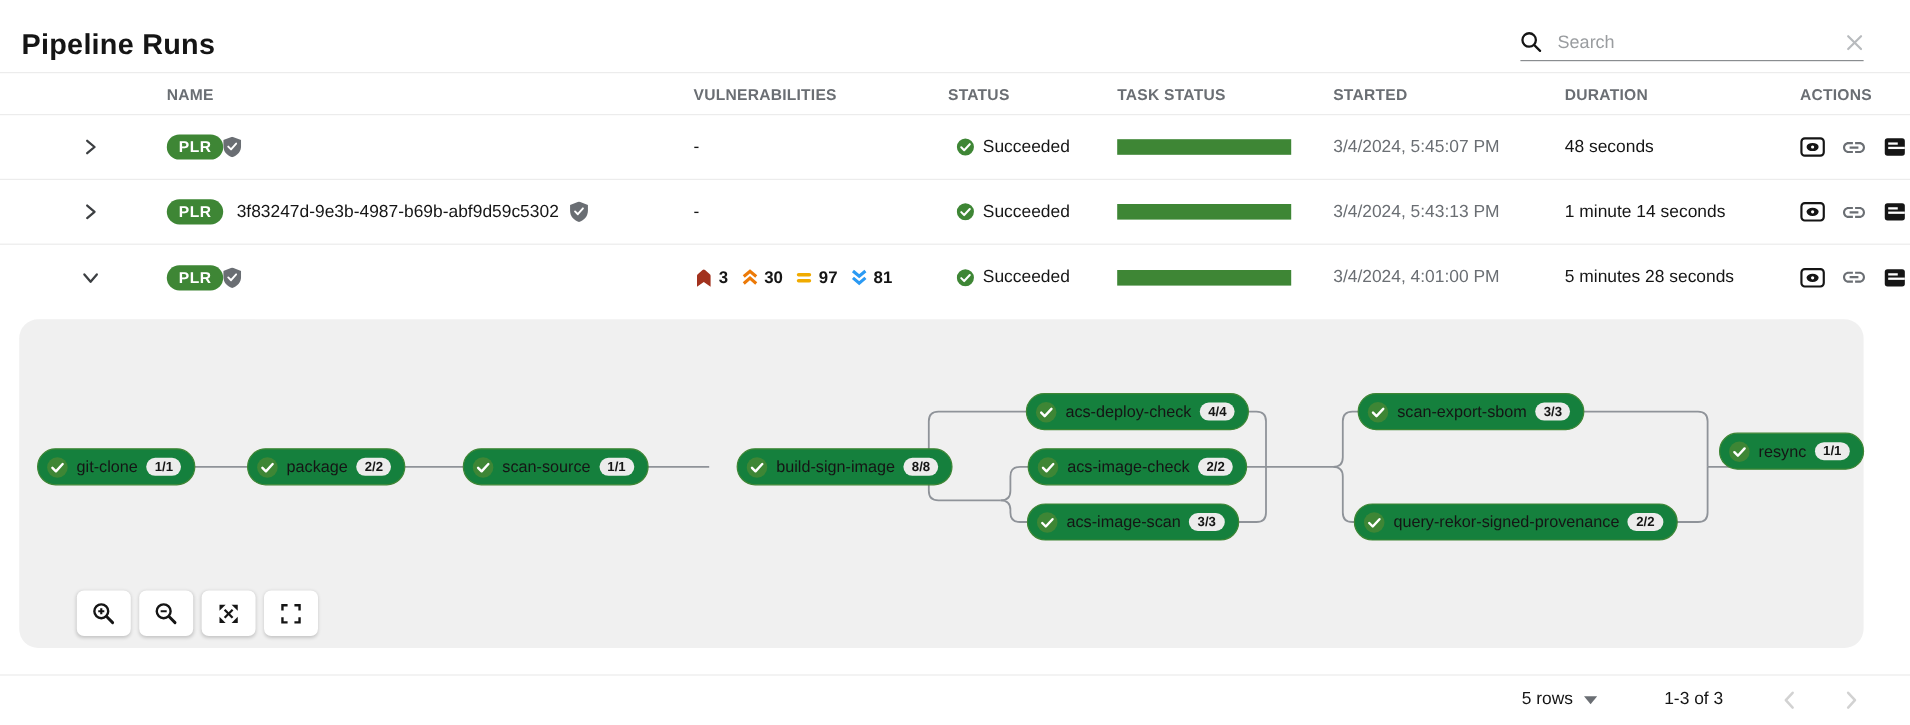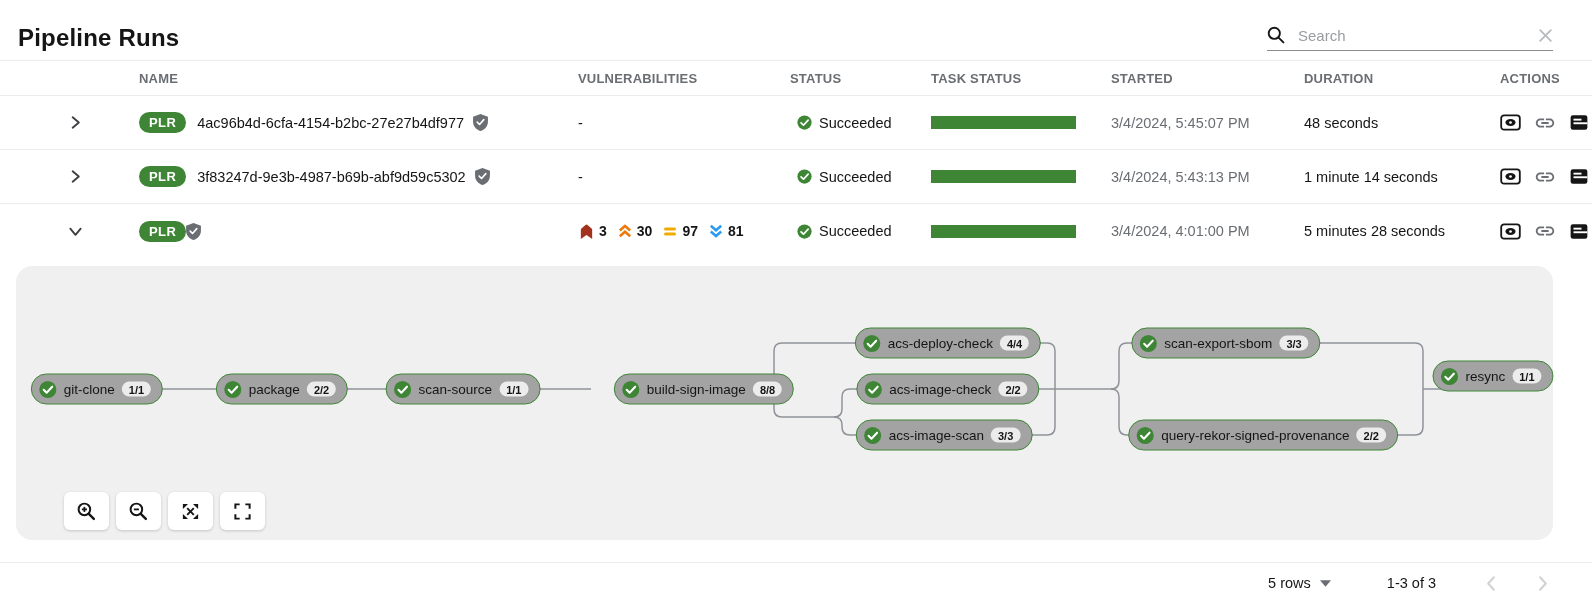--- a/index.html
+++ b/index.html
@@ -36,21 +36,21 @@
   .task-bar{width:145px;height:13px;background:#3E8635;}
   .c-started{color:#6a6e73;}
   .c-actions{gap:13px;}
   .act{display:flex;align-items:center;}
 
   
   .graph-panel{position:relative;margin:8px 39px 22px 16px;height:274px;background:#f0f0f0;
     border-radius:16px;}
   .edges{position:absolute;left:0;top:0;}
   .gnode{position:absolute;transform:translate(-50%,-50%);display:flex;align-items:center;gap:7px;
-    height:31px;padding:0 11px 0 7px;background:#a3a3a3;border:1.5px solid #3E8635;border-radius:17px;
+    height:31px;padding:0 11px 0 7px;background:#15803d;border:1.5px solid #3E8635;border-radius:17px;
     white-space:nowrap;font-size:13.5px;}
   .gcount{background:#ececec;border-radius:9px;padding:1.5px 7px;font-size:11px;font-weight:600;}
   .graph-controls{position:absolute;left:48px;bottom:10px;display:flex;gap:7px;}
   .gc-btn{width:45px;height:38px;background:#fff;border-radius:6px;display:flex;align-items:center;
     justify-content:center;box-shadow:0 1px 3px rgba(0,0,0,.18);}
 
   
   .footer{height:41px;border-top:1px solid #ececec;display:flex;align-items:center;
     justify-content:flex-end;padding-right:40px;font-size:14.5px;}
   .rows-select{display:flex;align-items:center;gap:9px;color:#151515;}
@@ -99,21 +99,20 @@
         <button class="expand-btn">
           <span style="display:flex;">
             <svg width="17" height="17" viewBox="0 0 18 18">
               <path d="M6 3.5 L12.5 9 L6 14.5" fill="none" stroke="#3c3f42" stroke-width="2" stroke-linecap="round" stroke-linejoin="round"></path>
             </svg>
           </span>
         </button>
       </div>
       <div class="cell">
         <span class="plr-badge">PLR</span>
-        <span class="row-name">4ac96b4d-6cfa-4154-b2bc-27e27b4df977</span>
         <span style="display:flex;">
           <svg width="15" height="17" viewBox="0 0 14 16">
             <path d="M7 0 L14 2.6 V7 C14 11.5 11.2 14.6 7 16 C2.8 14.6 0 11.5 0 7 V2.6 Z" fill="#6A6E73"></path>
             <path d="M3.9 7.7 L6.1 9.9 L10.1 5.3" fill="none" stroke="#fff" stroke-width="1.5" stroke-linecap="round" stroke-linejoin="round"></path>
           </svg>
         </span>
       </div>
       <div class="cell">
         <span>-</span>
       </div>
@@ -349,21 +348,21 @@
       <div class="gnode" style="left: 81px; top: 123px;">
         <span style="display:flex;">
           <svg width="18" height="18" viewBox="0 0 16 16">
             <circle cx="8" cy="8" r="7.6" fill="#3E8635"></circle>
             <path d="M4.3 8.3 L6.9 10.9 L11.9 5.5" fill="none" stroke="#fff" stroke-width="1.8" stroke-linecap="round" stroke-linejoin="round"></path>
           </svg>
         </span>
         <span>git-clone</span>
         <span class="gcount">1/1</span>
       </div>
-      <div class="gnode" style="left: 266px; top: 123px; text-align: center;">
+      <div class="gnode" style="left: 256px; top: 123px; text-align: center;">
         <span style="display:flex;">
           <svg width="18" height="18" viewBox="0 0 16 16">
             <circle cx="8" cy="8" r="7.6" fill="#3E8635"></circle>
             <path d="M4.3 8.3 L6.9 10.9 L11.9 5.5" fill="none" stroke="#fff" stroke-width="1.8" stroke-linecap="round" stroke-linejoin="round"></path>
           </svg>
         </span>
         <span>package</span>
         <span class="gcount">2/2</span>
       </div>
       <div class="gnode" style="left: 447px; top: 123px;">

